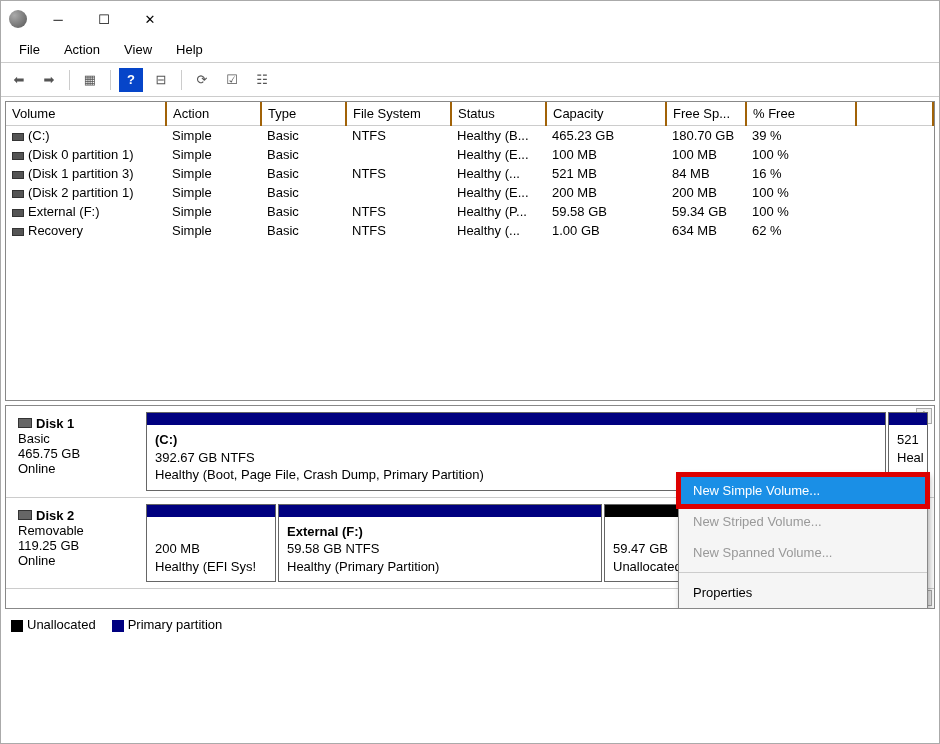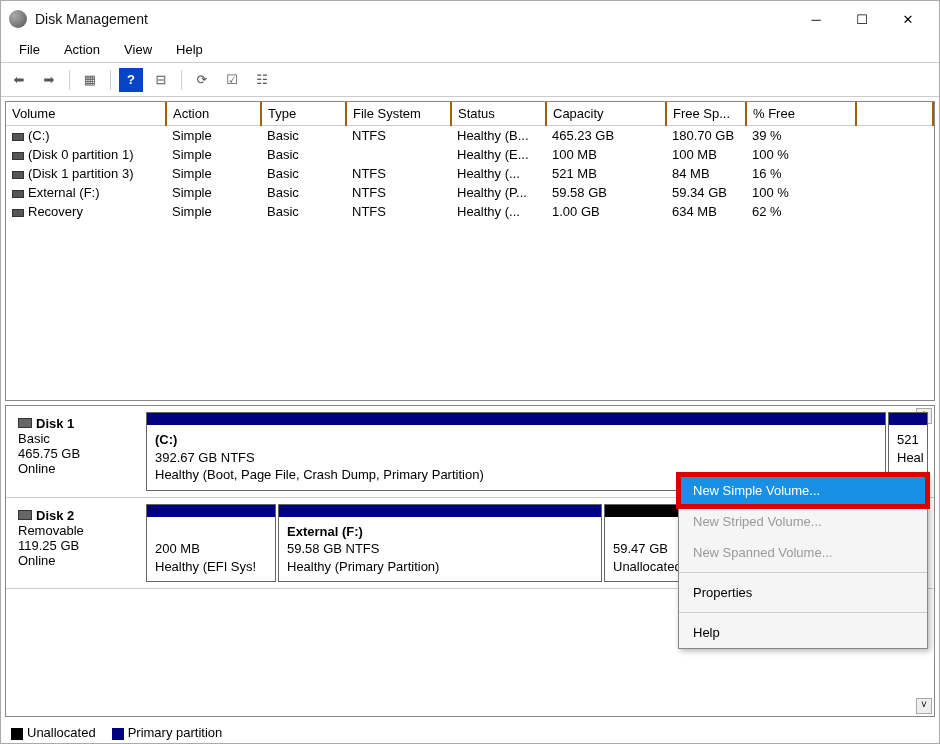--- a/index.html
+++ b/index.html
@@ -100,21 +100,21 @@
   width: 12px; height: 8px;
   background: #555;
   border: 1px solid #333;
   margin-right: 4px;
   vertical-align: middle;
 }
 
 .lower {
   border: 1px solid #888;
   margin: 4px;
-  height: 312px;
+  height: 204px;
   position: relative;
   overflow: hidden;
 }
 .disk-row {
   display: flex;
   border-bottom: 1px solid #ccc;
   padding: 6px;
   gap: 4px;
 }
 .disk-info {
@@ -199,21 +199,20 @@
   outline-offset: -2px;
 }
 .ctx-item.disabled { color: #999; }
 .ctx-sep { height: 1px; background: #ccc; margin: 4px 0; }
 </style>
 </head>
 <body>
 
 <div class="titlebar">
   <div class="app-icon"></div>
-  <div class="title">Disk Management</div>
   <div class="win-controls">
     <div class="win-btn">─</div>
     <div class="win-btn">☐</div>
     <div class="win-btn close">✕</div>
   </div>
 </div>
 
 <div class="menubar">
   <div class="menu-item">File</div>
   <div class="menu-item">Action</div>
@@ -286,20 +285,31 @@
         </tr>
         <tr>
           <td><span class="vol-icon"></span>(Disk 1 partition 3)</td>
           <td>Simple</td>
           <td>Basic</td>
           <td>NTFS</td>
           <td>Healthy (...</td>
           <td>521 MB</td>
           <td>84 MB</td>
           <td>16 %</td>
+          <td></td>
+        </tr>
+        <tr>
+          <td><span class="vol-icon"></span>(Disk 2 partition 1)</td>
+          <td>Simple</td>
+          <td>Basic</td>
+          <td></td>
+          <td>Healthy (E...</td>
+          <td>200 MB</td>
+          <td>200 MB</td>
+          <td>100 %</td>
           <td></td>
         </tr>
         <tr>
           <td><span class="vol-icon"></span>External (F:)</td>
           <td>Simple</td>
           <td>Basic</td>
           <td>NTFS</td>
           <td>Healthy (P...</td>
           <td>59.58 GB</td>
           <td>59.34 GB</td>

